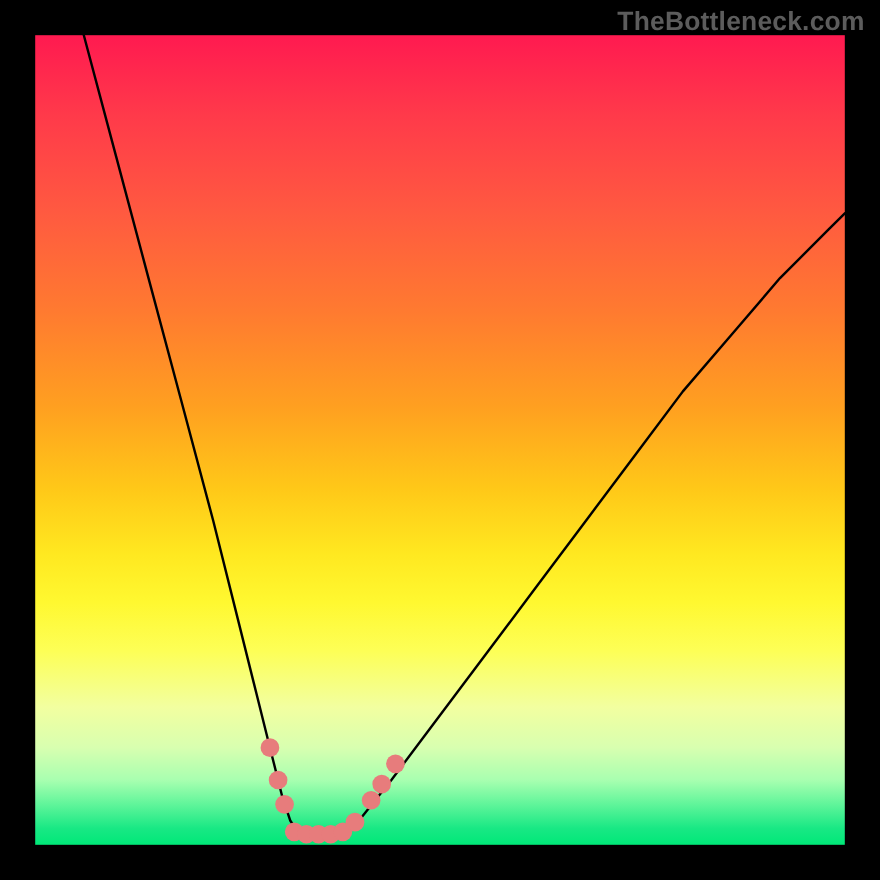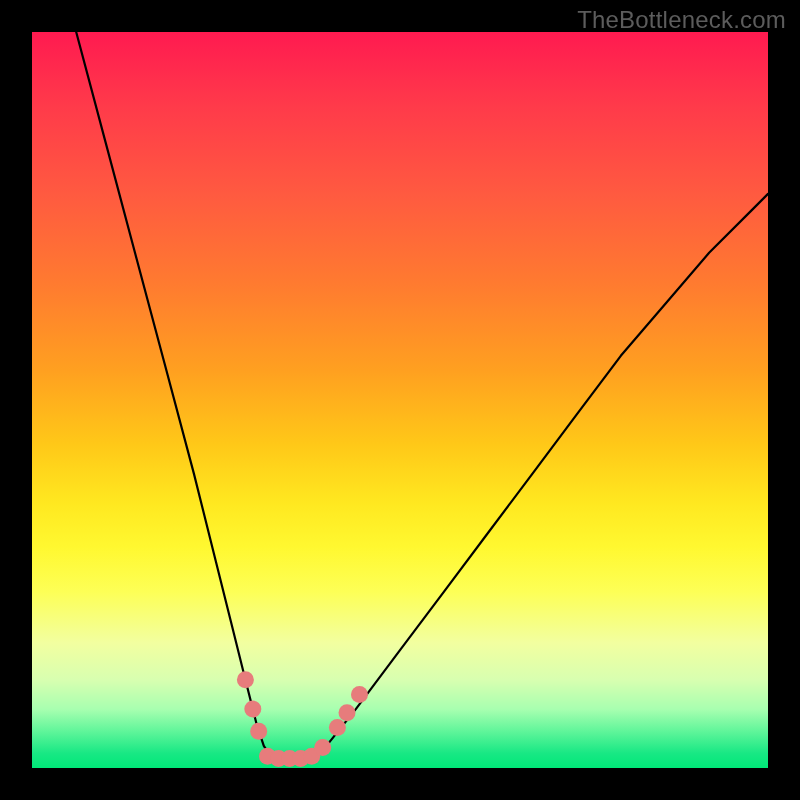--- a/index.html
+++ b/index.html
@@ -44,21 +44,21 @@
       #18e884 98%,
       #00e878 100%
     );
   }
   .watermark {
     position: absolute;
     top: 6px;
     right: 14px;
     color: #5c5c5c;
     font-size: 24px;
-    font-weight: 400;
+    font-weight: 700;
     letter-spacing: 0.2px;
     user-select: none;
   }
   svg.curve {
     position: absolute;
     left: 0;
     top: 0;
     width: 736px;
     height: 736px;
     overflow: visible;

